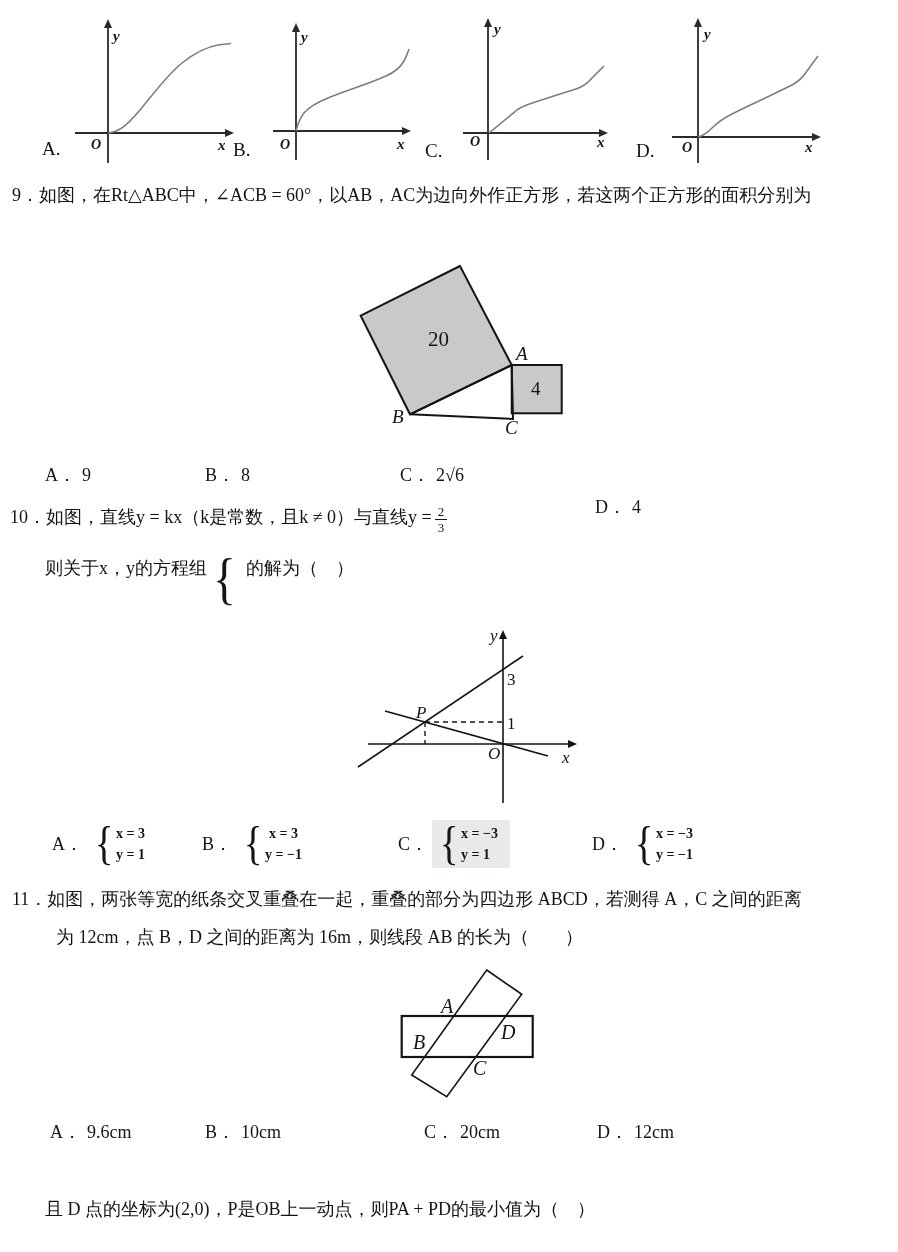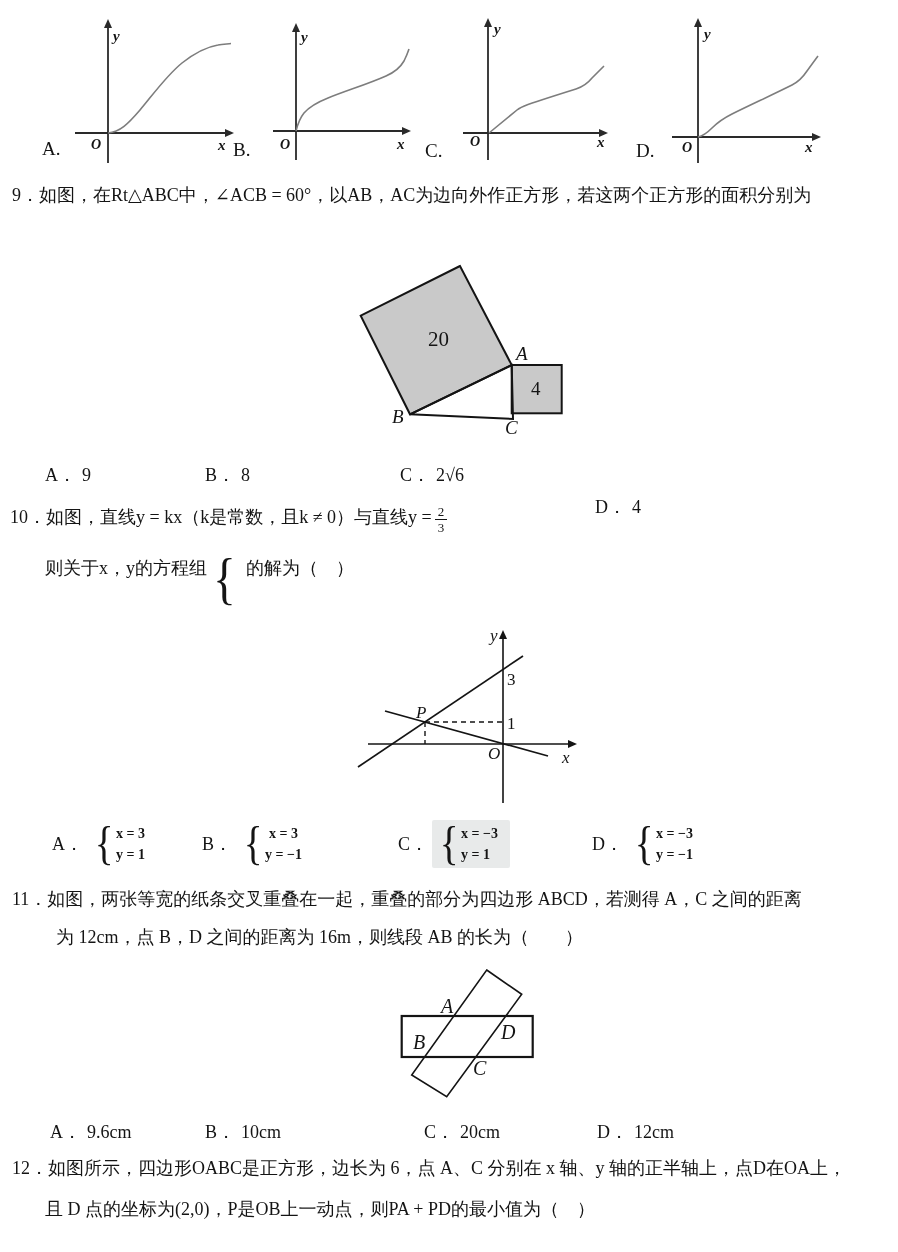--- a/index.html
+++ b/index.html
@@ -183,16 +183,15 @@
     <text x="18" y="87" font-size="20" font-style="italic">B</text>
     <text x="78" y="113" font-size="20" font-style="italic">C</text>
     <text x="106" y="77" font-size="20" font-style="italic">D</text>
   </svg>
 
   <div class="t optrow" style="left:50px;top:1122px;"><span class="letter">A．</span><span>9.6cm</span></div>
   <div class="t optrow" style="left:205px;top:1122px;"><span class="letter">B．</span><span>10cm</span></div>
   <div class="t optrow" style="left:400px;top:1122px;margin-left:24px;"><span class="letter">C．</span><span>20cm</span></div>
   <div class="t optrow" style="left:597px;top:1122px;"><span class="letter">D．</span><span>12cm</span></div>
 
-  <span class="t" style="left:12px;top:1158px;">12．如图所示，四边形OABC是正方形，边长为 6，点 A、C 分别在 x 轴、y 轴的正半轴上，点D在OA上，</span>
   <span class="t" style="left:45px;top:1199px;">且 D 点的坐标为(2,0)，P是OB上一动点，则PA + PD的最小值为（　）</span>
 
 </div>
 
 </body></html>

